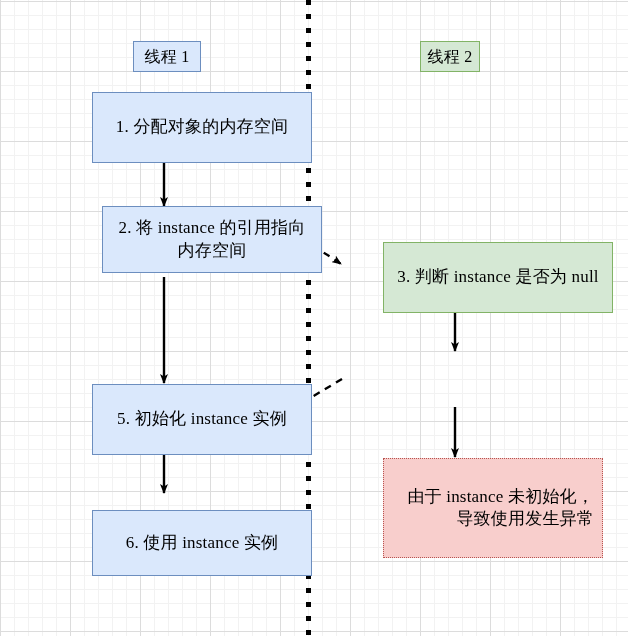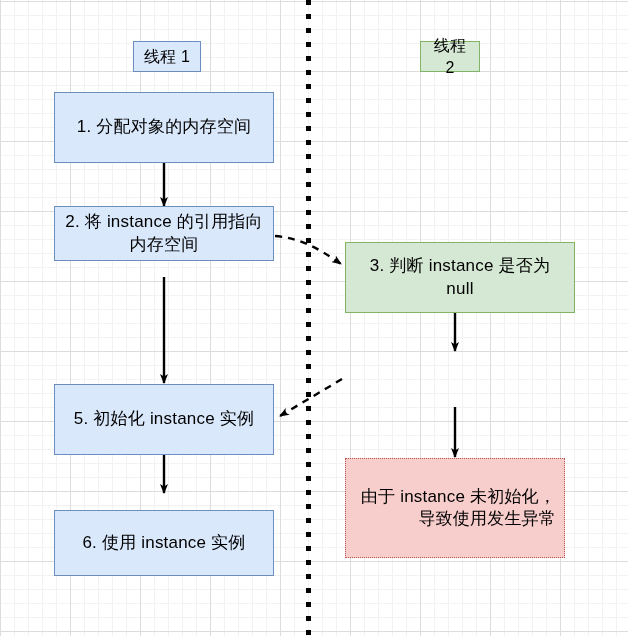--- a/index.html
+++ b/index.html
@@ -13,21 +13,21 @@
     height: 636px;
     overflow: hidden;
     background-color: #ffffff;
     background-image:
       linear-gradient(to right, #dcdcdc 1px, transparent 1px),
       linear-gradient(to bottom, #dcdcdc 1px, transparent 1px),
       linear-gradient(to right, #f2f2f2 1px, transparent 1px),
       linear-gradient(to bottom, #f2f2f2 1px, transparent 1px);
     background-size: 70px 70px, 70px 70px, 14px 14px, 14px 14px;
     background-position: 0px 1px, 0px 1px, 0px 1px, 0px 1px;
-    font-family: Liberation Sans, sans-serif;
+    font-family: Liberation Serif, serif;
   }
 
   .node {
     position: absolute;
     box-sizing: border-box;
     display: flex;
     align-items: center;
     justify-content: center;
     text-align: center;
     color: #000000;
@@ -49,20 +49,21 @@
   }
 
   .lane-label {
     font-size: 16px;
     padding: 0 6px;
   }
 
   .step {
     font-size: 17px;
     padding: 2px 8px;
+    margin-left: 38px;
   }
 
   .node-label-inner {
     display: block;
     width: 100%;
   }
 
   .divider {
     position: absolute;
     left: 306px;
@@ -122,21 +123,21 @@
   </div>
 
   <div class="node node-green lane-label" style="left:420px; top:41px; width:60px; height:31px;">
     <span class="node-label-inner">线程 2</span>
   </div>
 
   <div class="node node-blue step" style="left:54px; top:92px; width:220px; height:71px;">
     <span class="node-label-inner">1. 分配对象的内存空间</span>
   </div>
 
-  <div class="node node-blue step" style="left:54px; top:206px; width:220px; height:55px;">
+  <div class="node node-blue step" style="left:64px; top:206px; width:220px; height:67px;">
     <span class="node-label-inner">2. 将 instance 的引用指向内存空间</span>
   </div>
 
   <div class="node node-green step" style="left:345px; top:242px; width:230px; height:71px;">
     <span class="node-label-inner">3. 判断 instance 是否为 null</span>
   </div>
 
 
   <div class="node node-blue step" style="left:54px; top:384px; width:220px; height:71px;justify-content:flex-end;">
     <span class="node-label-inner">5. 初始化 instance 实例</span>

